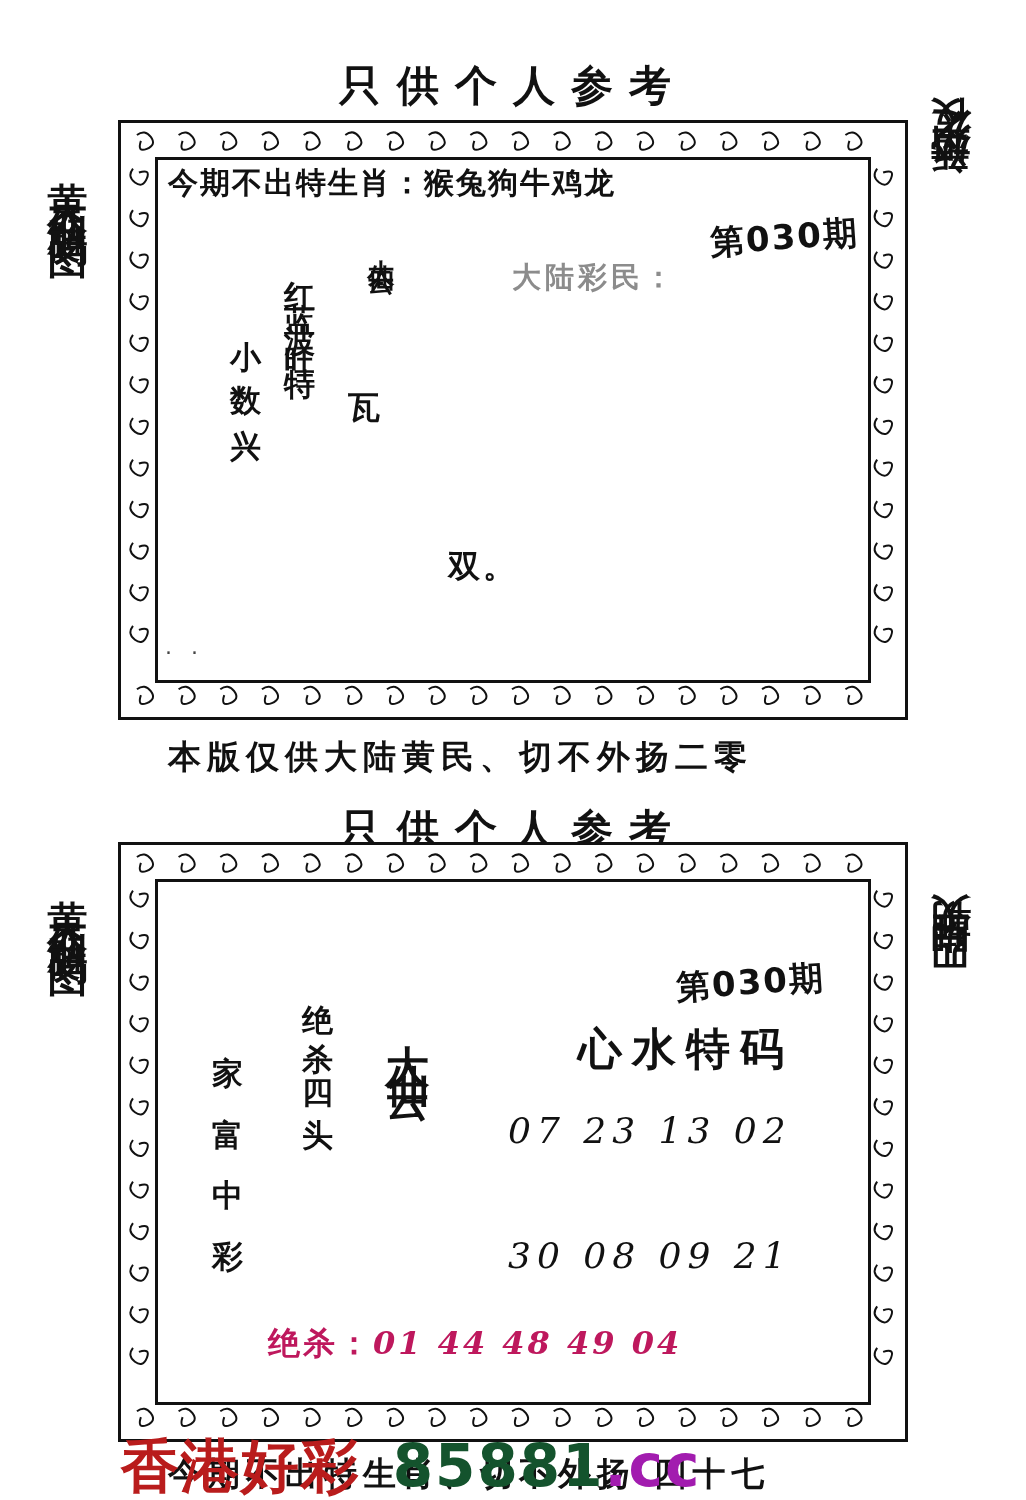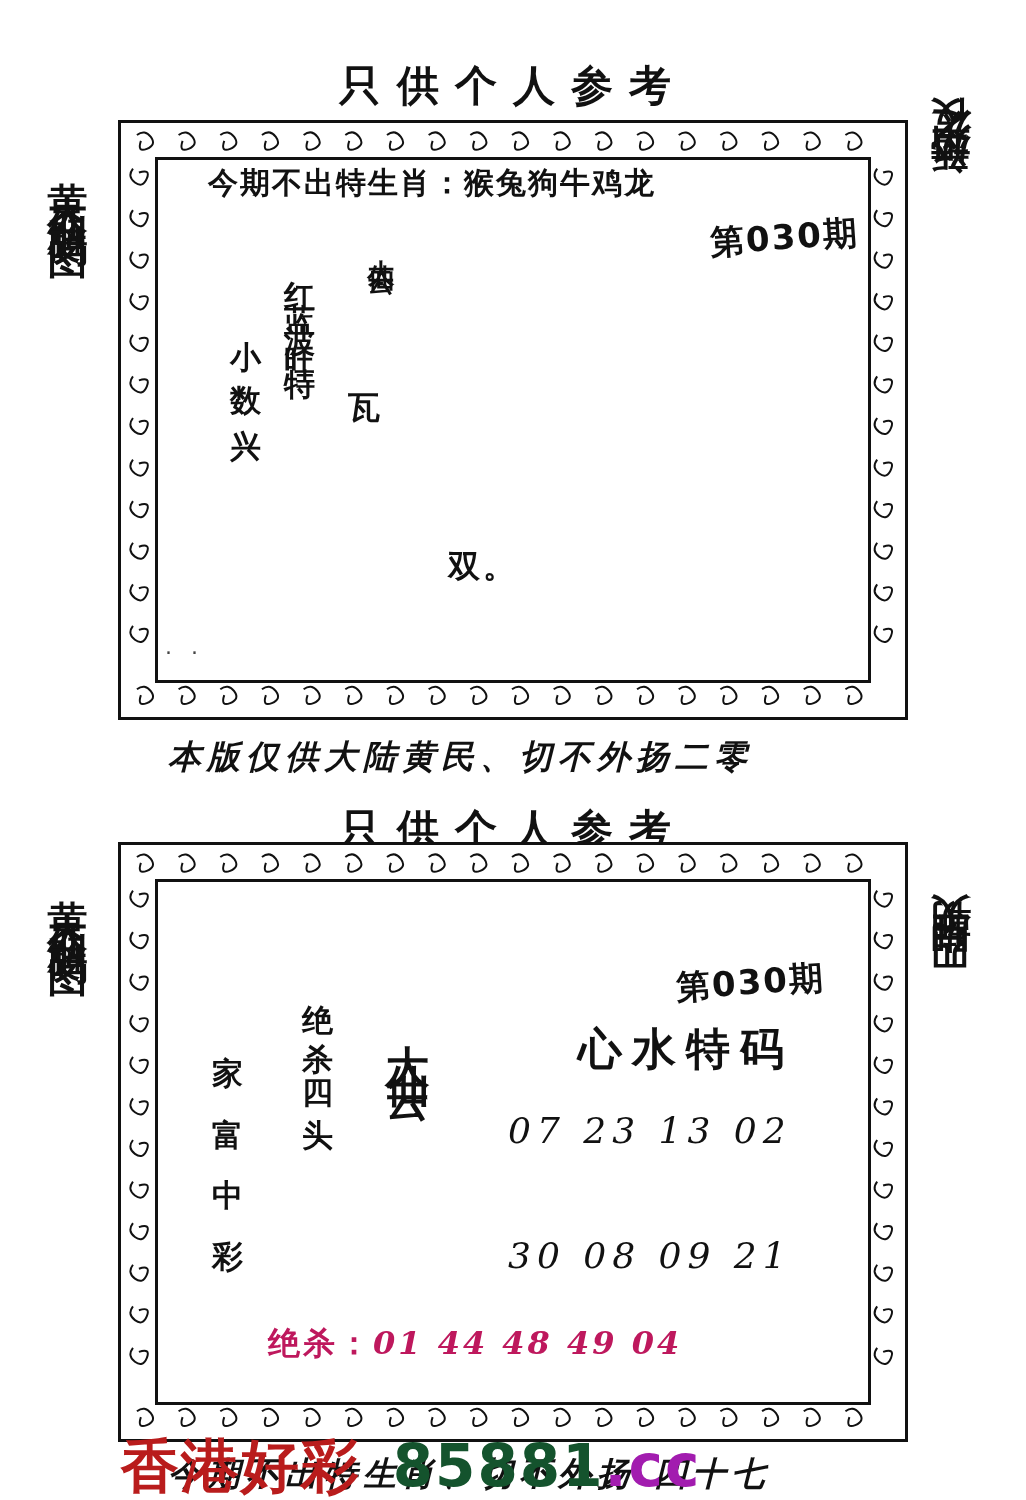--- a/index.html
+++ b/index.html
@@ -81,32 +81,30 @@
   }
 
   
   .disclaimer {
     position: absolute;
     font-size: 33px;
     font-weight: bold;
     letter-spacing: 6px;
     color: #111;
     white-space: nowrap;
-    font-style: italic;
   }
 
   
   .zodiac-line {
     position: absolute;
     font-size: 30px;
     font-weight: bold;
     letter-spacing: 2px;
     white-space: nowrap;
     color: #111;
-    margin-left: 40px;
   }
   .issue-no {
     position: absolute;
     font-size: 34px;
     font-weight: bold;
     letter-spacing: 2px;
     white-space: nowrap;
     color: #111;
     transform: rotate(-4deg);
   }
@@ -285,20 +283,21 @@
       </div>
       <div class="inner-box"></div>
     </div>
 
     <div class="zodiac-line" style="left:168px;top:163px;">
       <span>今期不出特生肖</span><span>：</span><span>猴兔狗牛鸡龙</span>
     </div>
 
     <div class="issue-no" style="left:710px;top:215px;">第030期</div>
 
+    <div class="gray-text" style="left:512px;top:258px;">大陆彩民：</div>
 
     <div class="vtext" style="left:368px;top:238px;font-size:27px;letter-spacing:6px;">大仙云：</div>
 
     <div class="vtext" style="left:284px;top:256px;letter-spacing:22px;">红蓝波旺特</div>
 
     <div class="vtext" style="left:230px;top:316px;letter-spacing:44px;">小数兴</div>
 
     <div class="plain" style="left:348px;top:386px;font-size:32px;">瓦</div>
 
     <div class="plain" style="left:448px;top:545px;font-size:32px;">双。</div>

